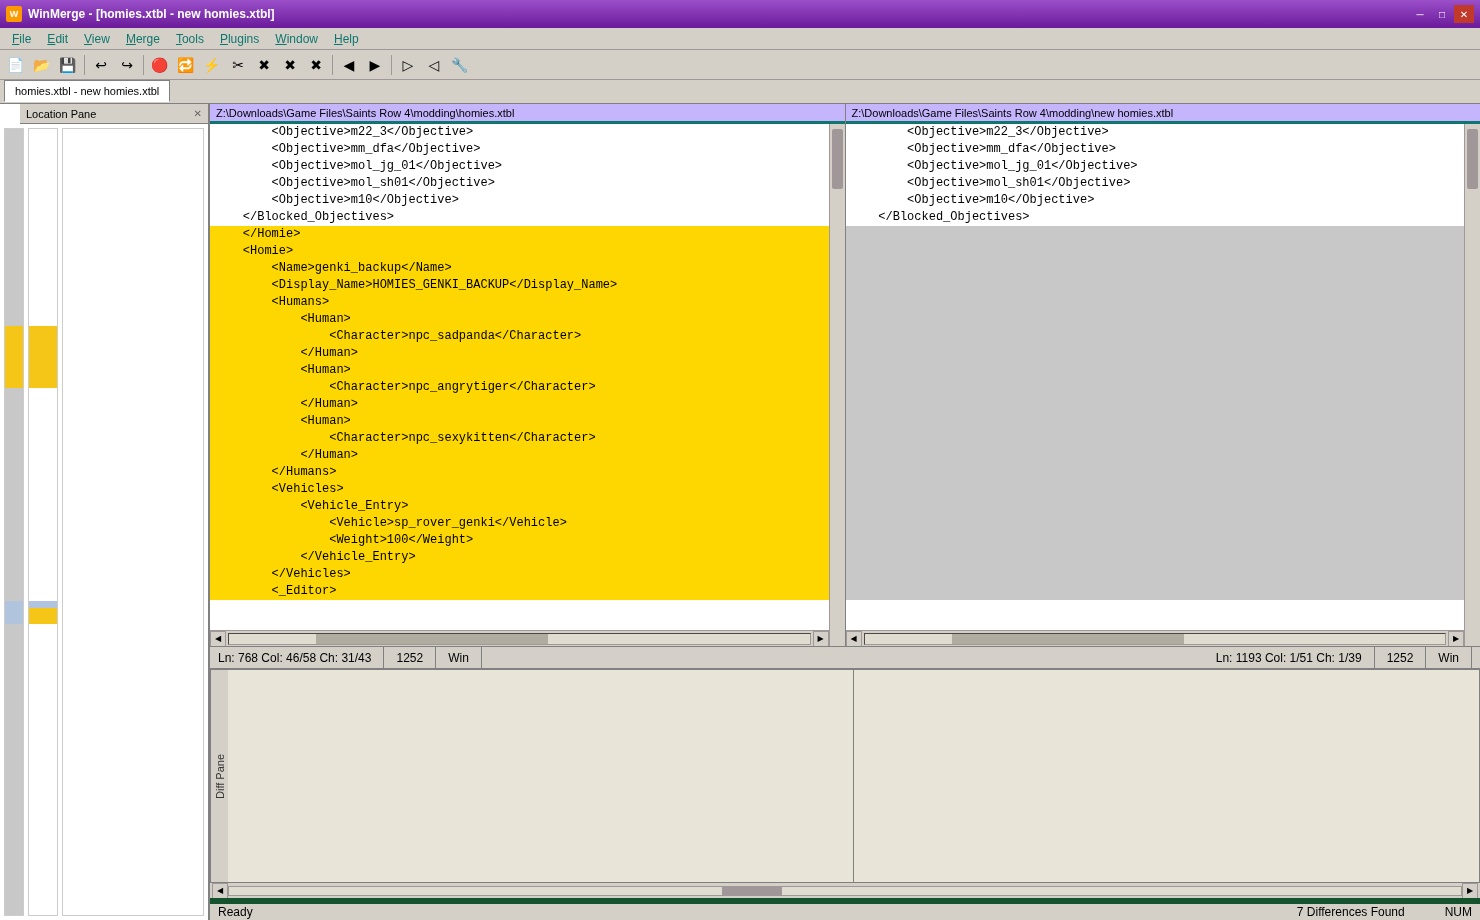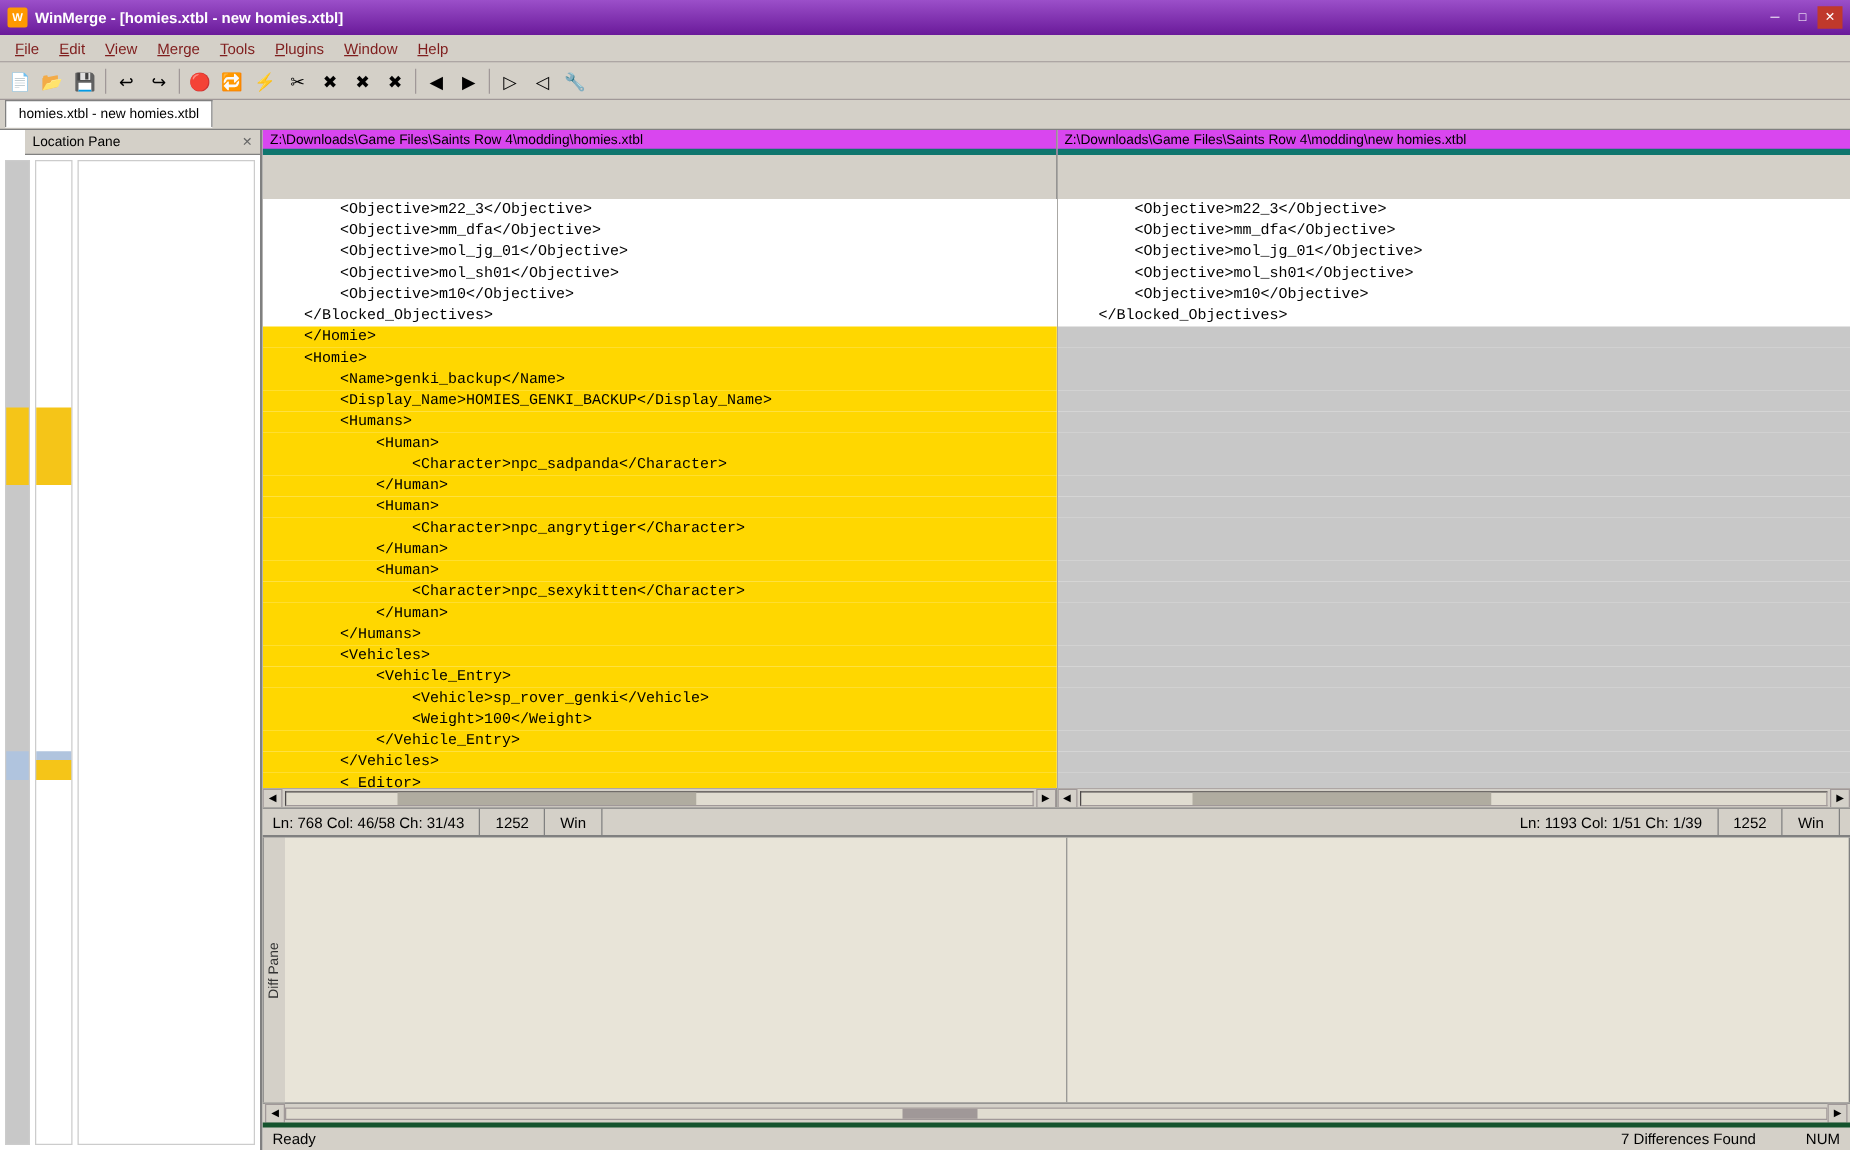--- a/index.html
+++ b/index.html
@@ -69,21 +69,21 @@
       display: flex;
       align-items: center;
       padding: 0 4px;
       border-bottom: 1px solid #a09898;
       flex-shrink: 0;
     }
     .menu-item {
       padding: 2px 8px;
       font-size: 12px;
       cursor: pointer;
-      color: #7f1d1d;
+      color: #0f766e;
       text-decoration: none;
     }
 
     
     #toolbar {
       background: #d4d0c8;
       height: 30px;
       display: flex;
       align-items: center;
       padding: 2px 4px;
@@ -231,24 +231,24 @@
       display: flex;
       flex-direction: column;
       border-right: 1px solid #808080;
       overflow: hidden;
     }
     .file-panel:last-child {
       border-right: none;
     }
 
     .file-panel-header {
-      background: #d946ef;
+      background: #c4b5fd;
       padding: 2px 6px;
       font-size: 11px;
-      border-bottom: 5px solid #0f766e;
+      border-bottom: 3px solid #0f766e;
       height: 20px;
       display: flex;
       align-items: center;
       flex-shrink: 0;
       overflow: hidden;
       white-space: nowrap;
     }
 
     .file-panel-content {
       flex: 1;
@@ -402,24 +402,22 @@
       display: flex;
       align-items: center;
       justify-content: center;
       font-size: 8px;
       cursor: pointer;
       flex-shrink: 0;
     }
 
     .panel-with-scroll {
       display: flex;
-      flex-direction: column;
-      flex: 1;
-      overflow: hidden;
-      margin-top: 35px;
+      flex: 1;
+      overflow: hidden;
     }
 
     .file-panel-inner {
       flex: 1;
       display: flex;
       flex-direction: column;
       overflow: hidden;
     }
   </style>
 </head>
@@ -643,21 +641,21 @@
       </div>
       <div id="bottom-scrollbar">
         <div class="scroll-arrow" style="width:16px;height:16px;display:flex;align-items:center;justify-content:center;background:#d4d0c8;border:1px solid #a09898;cursor:pointer;font-size:8px;">◀</div>
         <div id="bottom-scrollbar-track">
           <div id="bottom-scrollbar-thumb"></div>
         </div>
         <div class="scroll-arrow" style="width:16px;height:16px;display:flex;align-items:center;justify-content:center;background:#d4d0c8;border:1px solid #a09898;cursor:pointer;font-size:8px;">▶</div>
       </div>
     </div>
 
-    <div style="background:#d4d0c8; height:22px; display:flex; align-items:center; padding:0 8px; font-size:12px; border-top:4px solid #14532d; flex-shrink:0;">
+    <div style="background:#d4d0c8; height:22px; display:flex; align-items:center; padding:0 8px; font-size:12px; border-top:6px solid #14532d; flex-shrink:0;">
       <span>Ready</span>
       <span style="flex:1;"></span>
       <span style="margin-right:40px;">7 Differences Found</span>
       <span>NUM</span>
     </div>
 
   </div>
 </div>
 
 </body></html>

